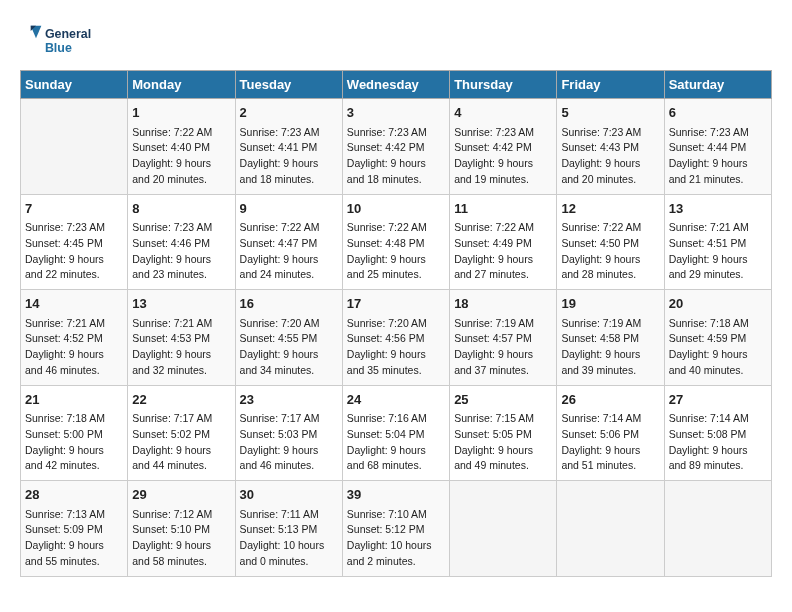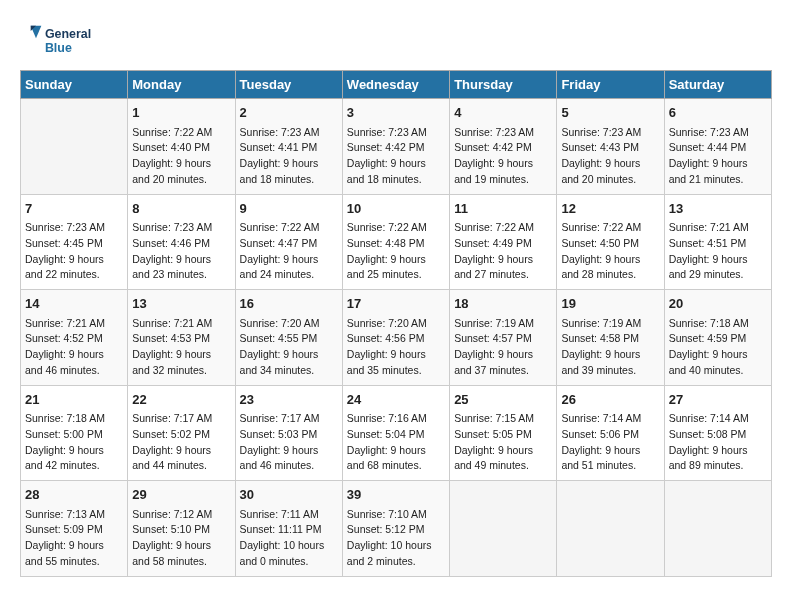--- a/index.html
+++ b/index.html
@@ -314,21 +314,21 @@
         <td>
           <span class="day-num">29</span>
           <div>Sunrise: 7:12 AM</div>
           <div>Sunset: 5:10 PM</div>
           <div>Daylight: 9 hours</div>
           <div>and 58 minutes.</div>
         </td>
         <td>
           <span class="day-num">30</span>
           <div>Sunrise: 7:11 AM</div>
-          <div>Sunset: 11:11 PM</div>
+          <div>Sunset: 5:13 PM</div>
           <div>Daylight: 10 hours</div>
           <div>and 0 minutes.</div>
         </td>
         <td>
           <span class="day-num">39</span>
           <div>Sunrise: 7:10 AM</div>
           <div>Sunset: 5:12 PM</div>
           <div>Daylight: 10 hours</div>
           <div>and 2 minutes.</div>
         </td>

